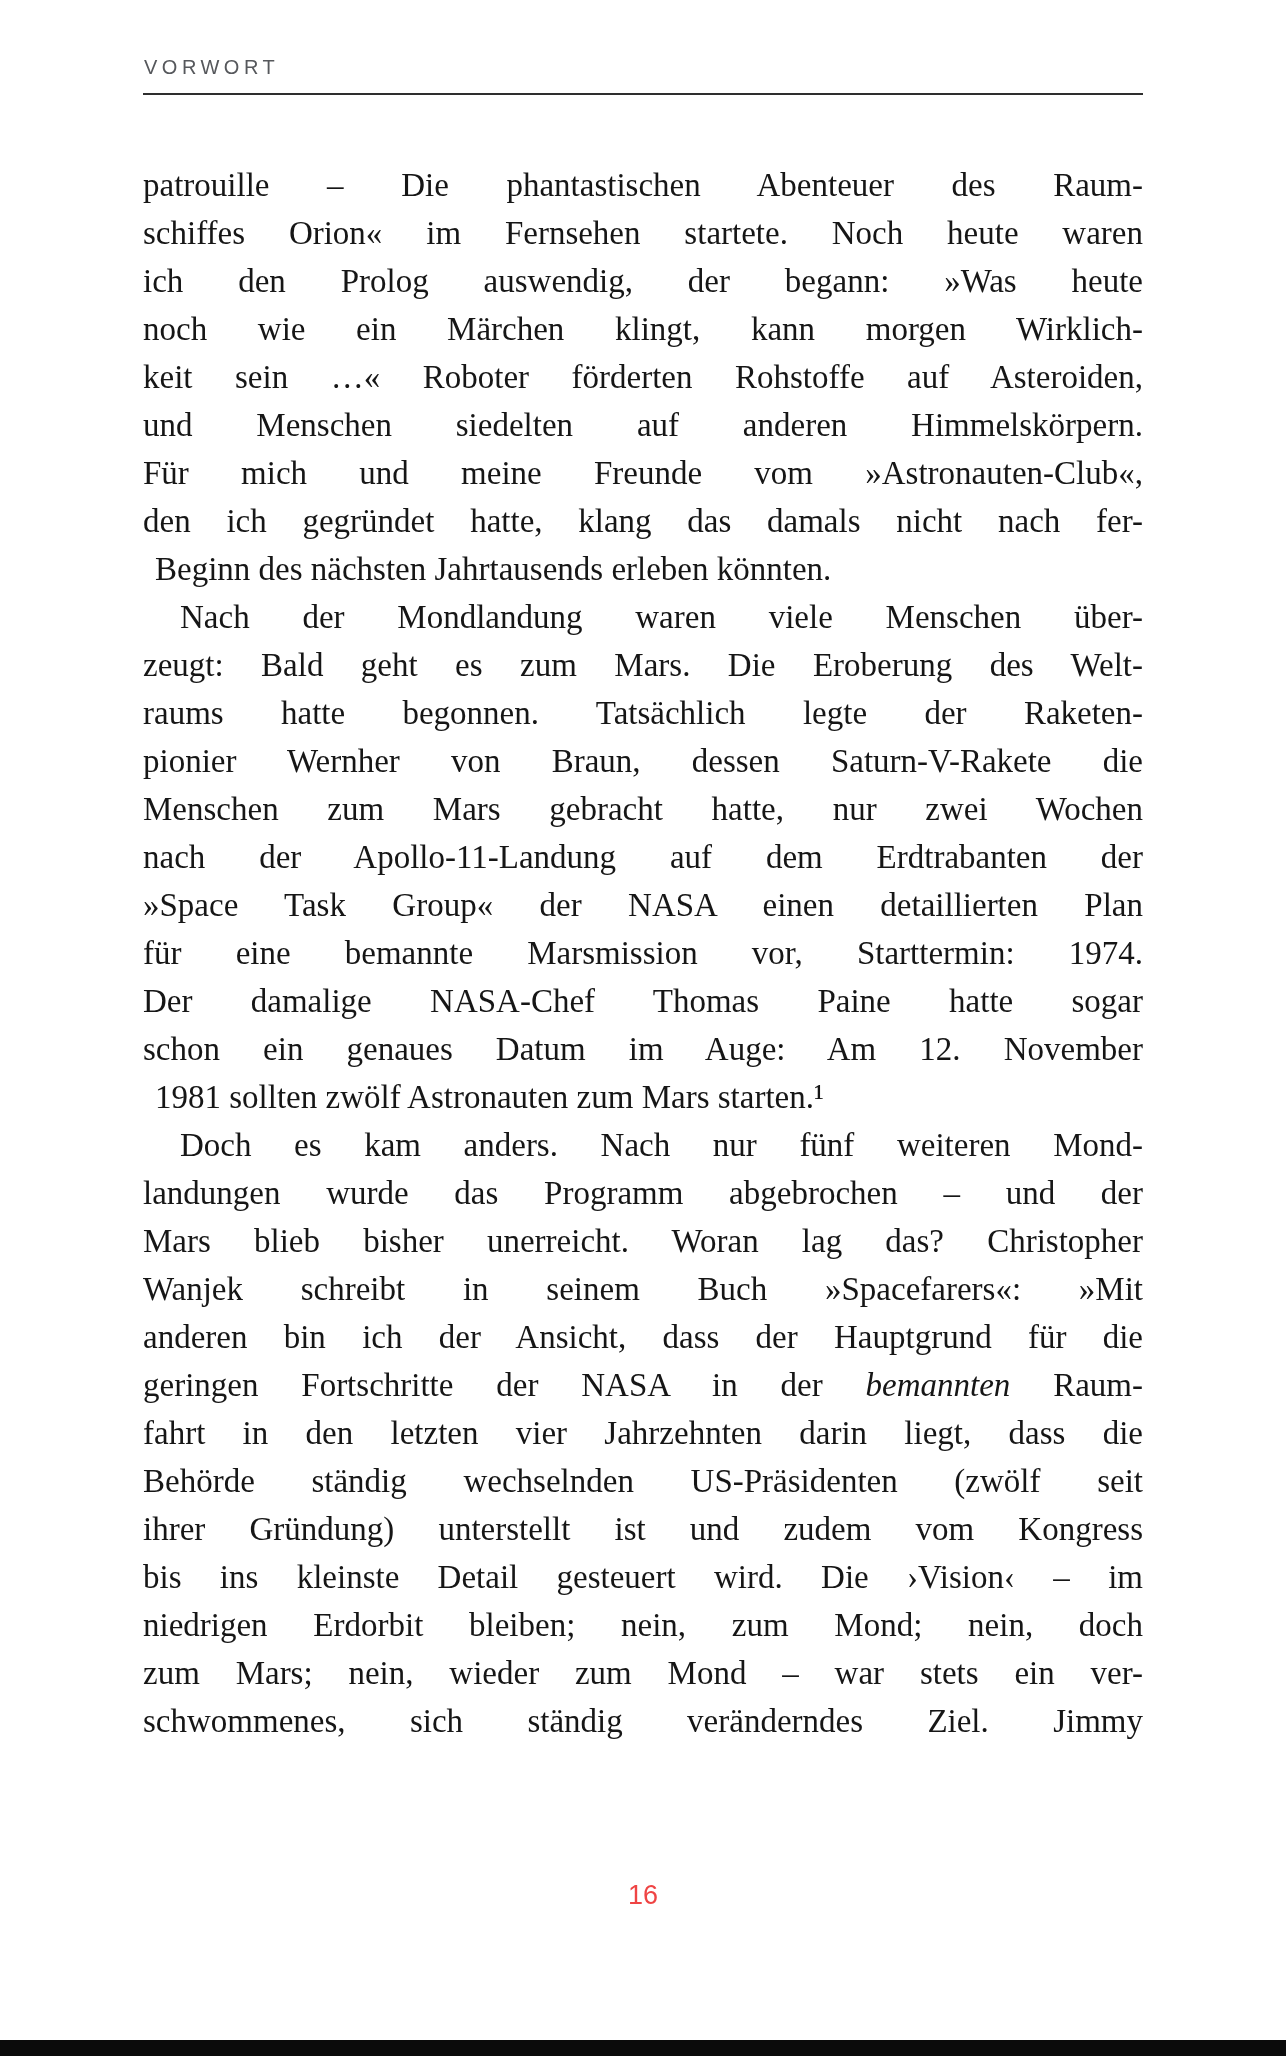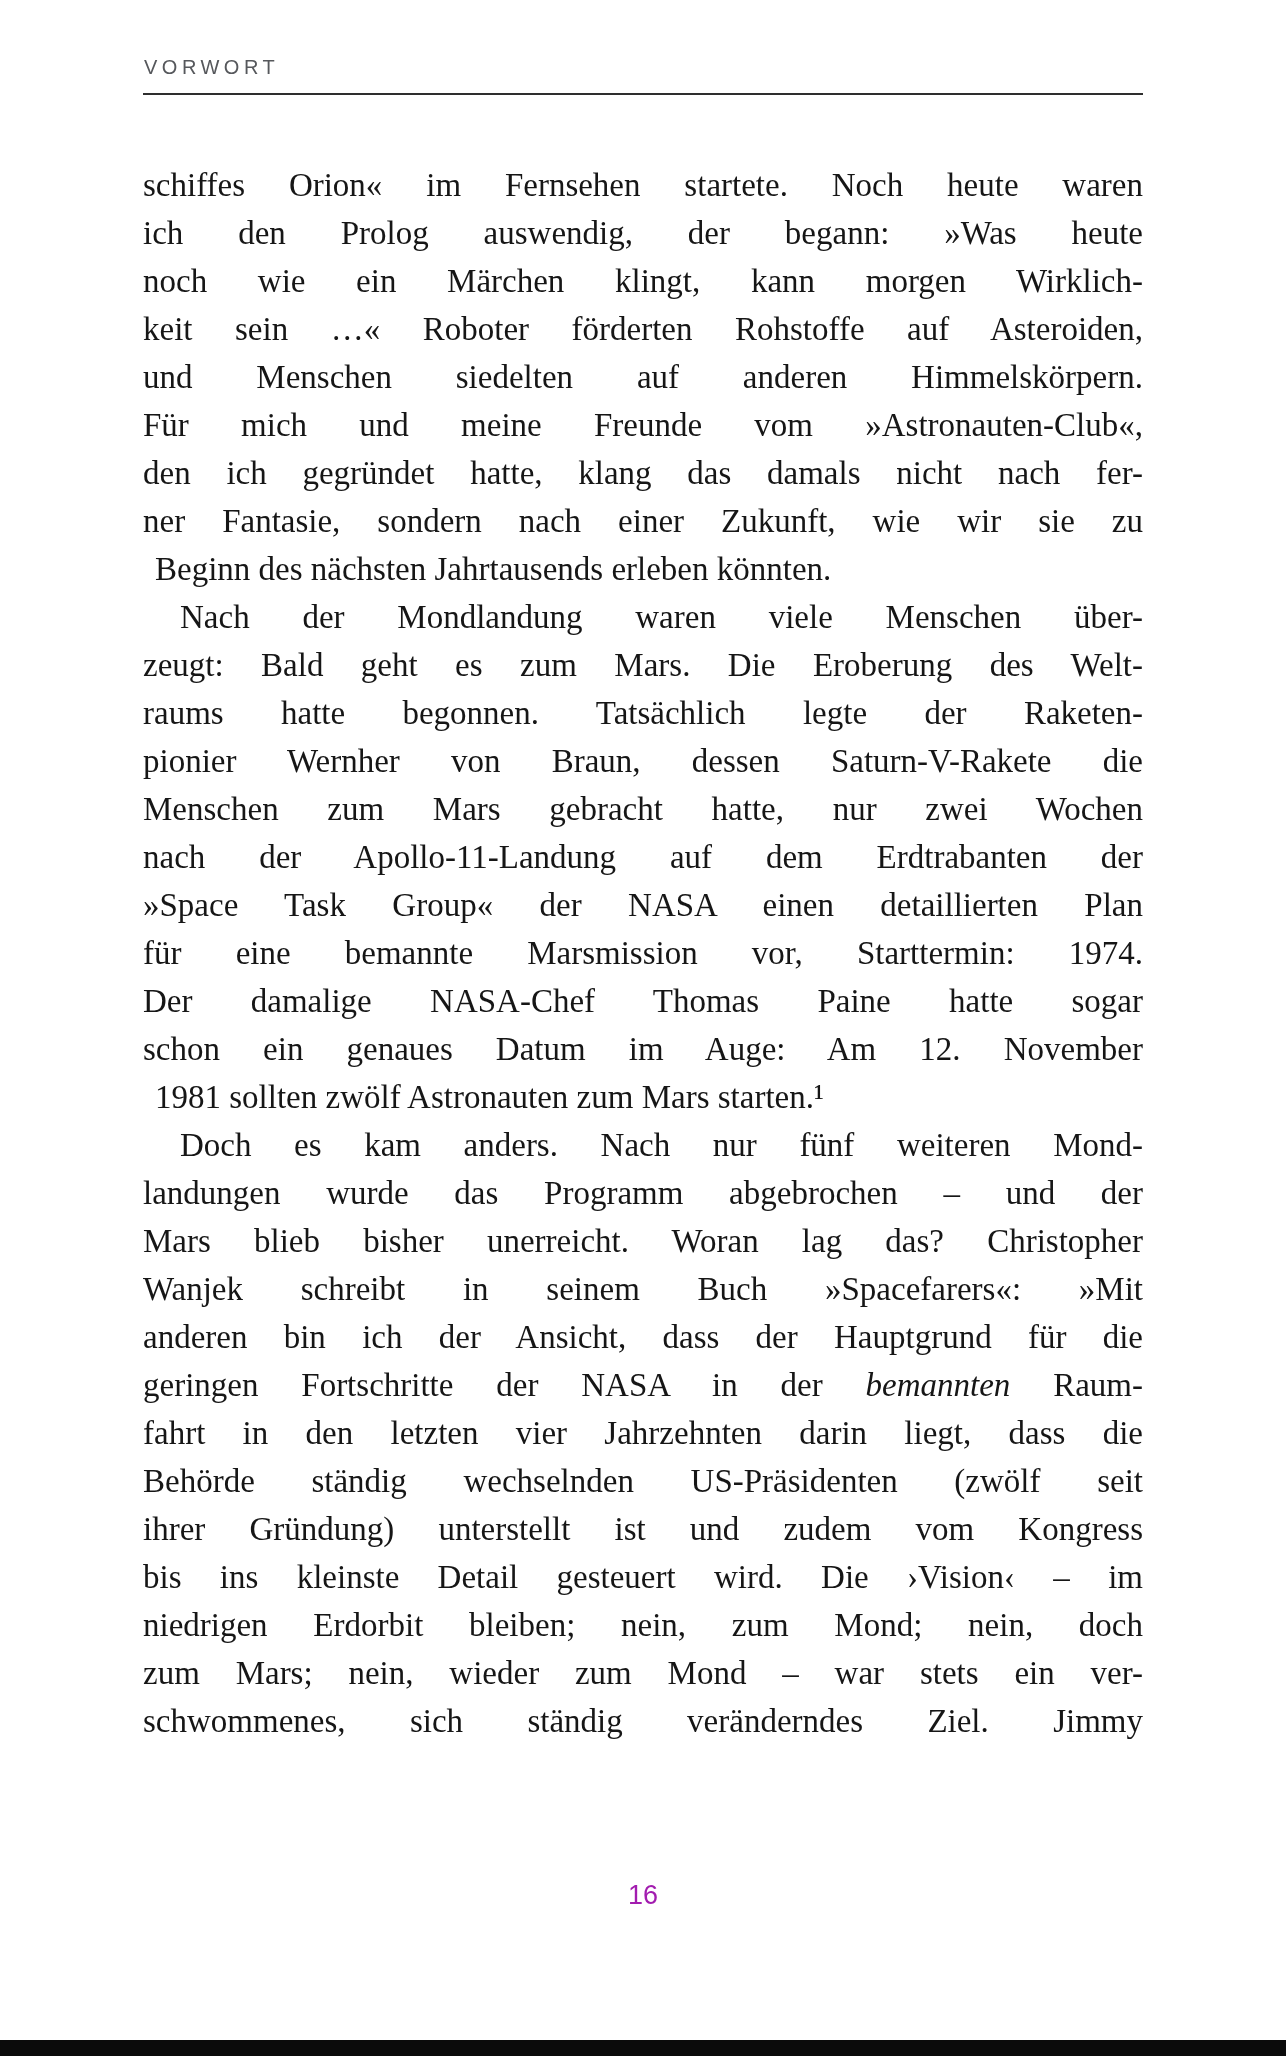--- a/index.html
+++ b/index.html
@@ -47,47 +47,47 @@
   .line.firstline { text-indent: 37px; }
   .it { font-style: italic; }
   .folio {
     position: absolute;
     left: 143px;
     top: 1880px;
     width: 1000px;
     text-align: center;
     font-family: "Liberation Sans", sans-serif;
     font-size: 27px;
-    color: #a21caf;
+    color: #ef4444;
   }
   .bottom-bar {
     position: absolute;
     left: 0;
     bottom: 0;
     width: 100%;
     height: 16px;
     background: #0b0b0b;
   }
 </style>
 </head>
 <body>
 
 <div class="page">
   <div class="running-head">VORWORT</div>
   <div class="head-rule"></div>
   <div class="body-text">
       <div class="para">
+        <div class="line"><span>patrouille – Die phantastischen Abenteuer des Raum-</span></div>
         <div class="line"><span>schiffes Orion« im Fernsehen startete. Noch heute waren</span></div>
         <div class="line"><span>ich den Prolog auswendig, der begann: »Was heute</span></div>
         <div class="line"><span>noch wie ein Märchen klingt, kann morgen Wirklich-</span></div>
         <div class="line"><span>keit sein …« Roboter förderten Rohstoffe auf Asteroiden,</span></div>
         <div class="line"><span>und Menschen siedelten auf anderen Himmelskörpern.</span></div>
         <div class="line"><span>Für mich und meine Freunde vom »Astronauten-Club«,</span></div>
         <div class="line"><span>den ich gegründet hatte, klang das damals nicht nach fer-</span></div>
-        <div class="line"><span>ner Fantasie, sondern nach einer Zukunft, wie wir sie zu</span></div>
         <div class="line endpara"><span>Beginn des nächsten Jahrtausends erleben könnten.</span></div>
       </div>
       <div class="para">
         <div class="line firstline"><span>Nach der Mondlandung waren viele Menschen über-</span></div>
         <div class="line"><span>zeugt: Bald geht es zum Mars. Die Eroberung des Welt-</span></div>
         <div class="line"><span>raums hatte begonnen. Tatsächlich legte der Raketen-</span></div>
         <div class="line"><span>pionier Wernher von Braun, dessen Saturn-V-Rakete die</span></div>
         <div class="line"><span>Menschen zum Mars gebracht hatte, nur zwei Wochen</span></div>
         <div class="line"><span>nach der Apollo-11-Landung auf dem Erdtrabanten der</span></div>
         <div class="line"><span>»Space Task Group« der NASA einen detaillierten Plan</span></div>

